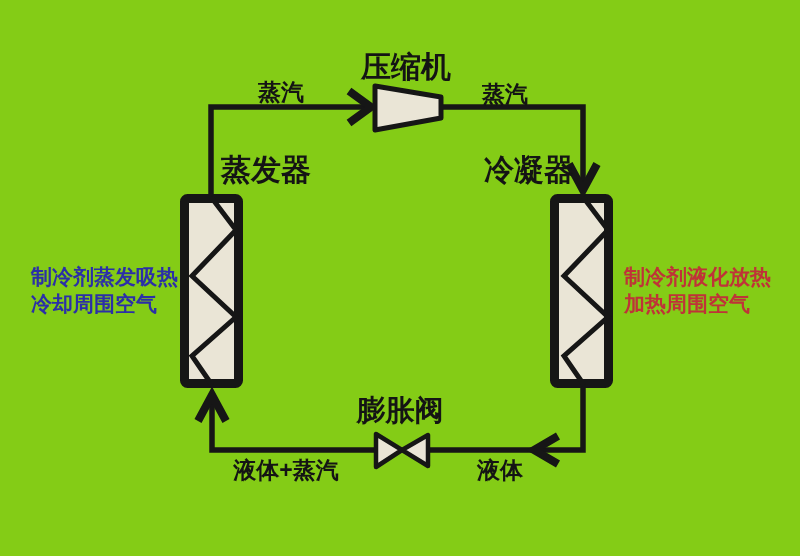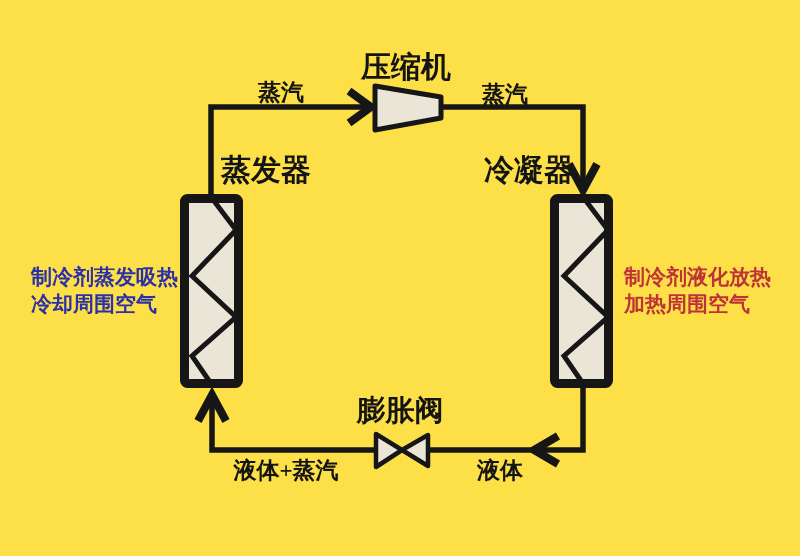--- a/index.html
+++ b/index.html
@@ -4,23 +4,23 @@
 <style>
   html, body {
     margin: 0;
     padding: 0;
     background: #ffffff;
   }
   .stage {
     position: relative;
     width: 800px;
     height: 556px;
-    background: #fde047;
+    background: #84cc16;
     overflow: hidden;
-    font-family: Liberation Serif, serif;
+    font-family: Liberation Sans, sans-serif;
   }
   svg { display: block; }
   .pipe {
     fill: none;
     stroke-width: 5.5;
     stroke-linejoin: miter;
   }
   .arrowhead {
     fill: none;
     stroke-width: 8;

